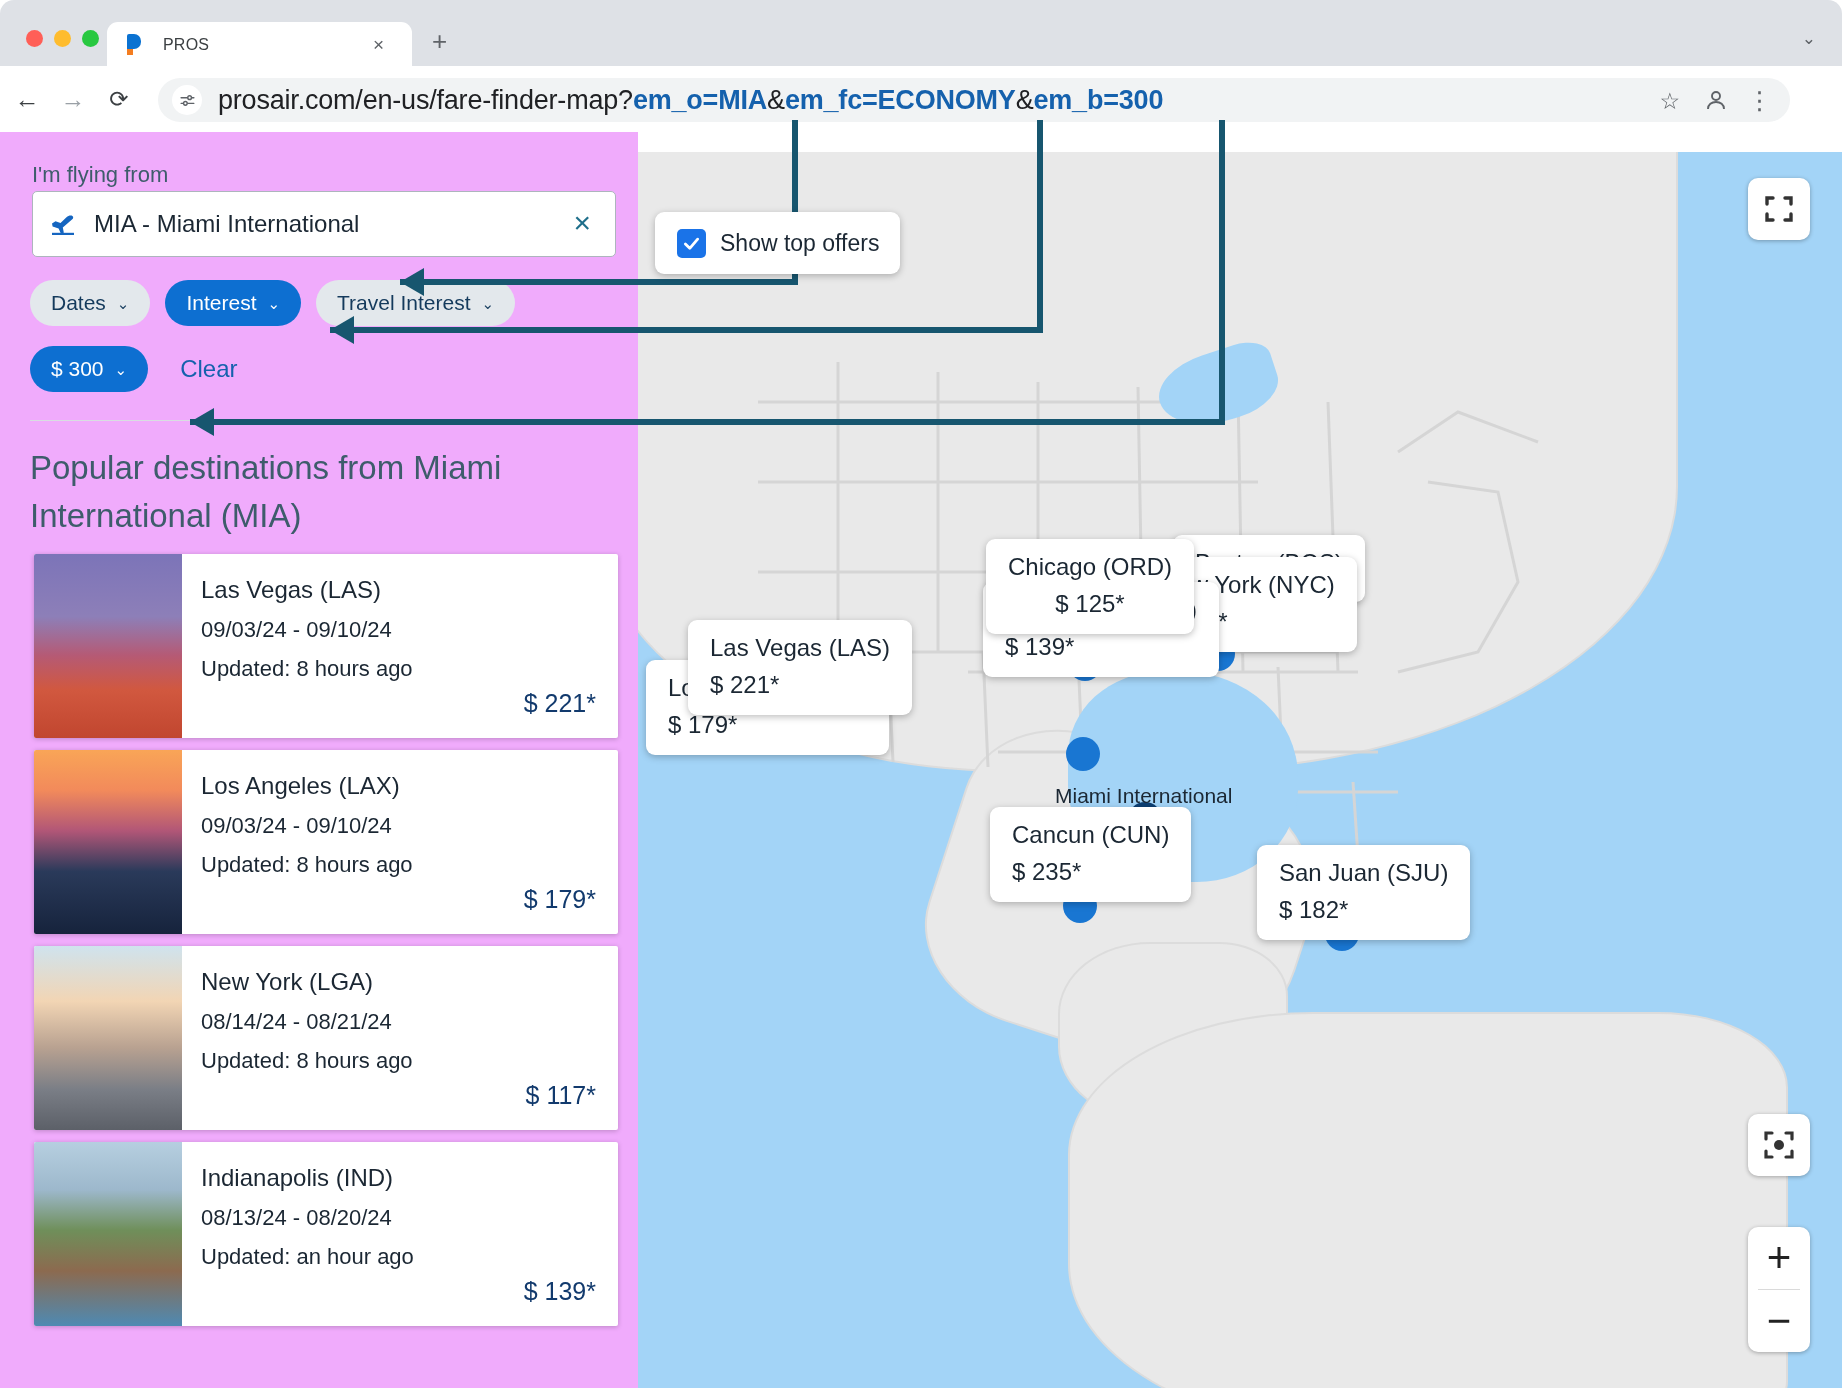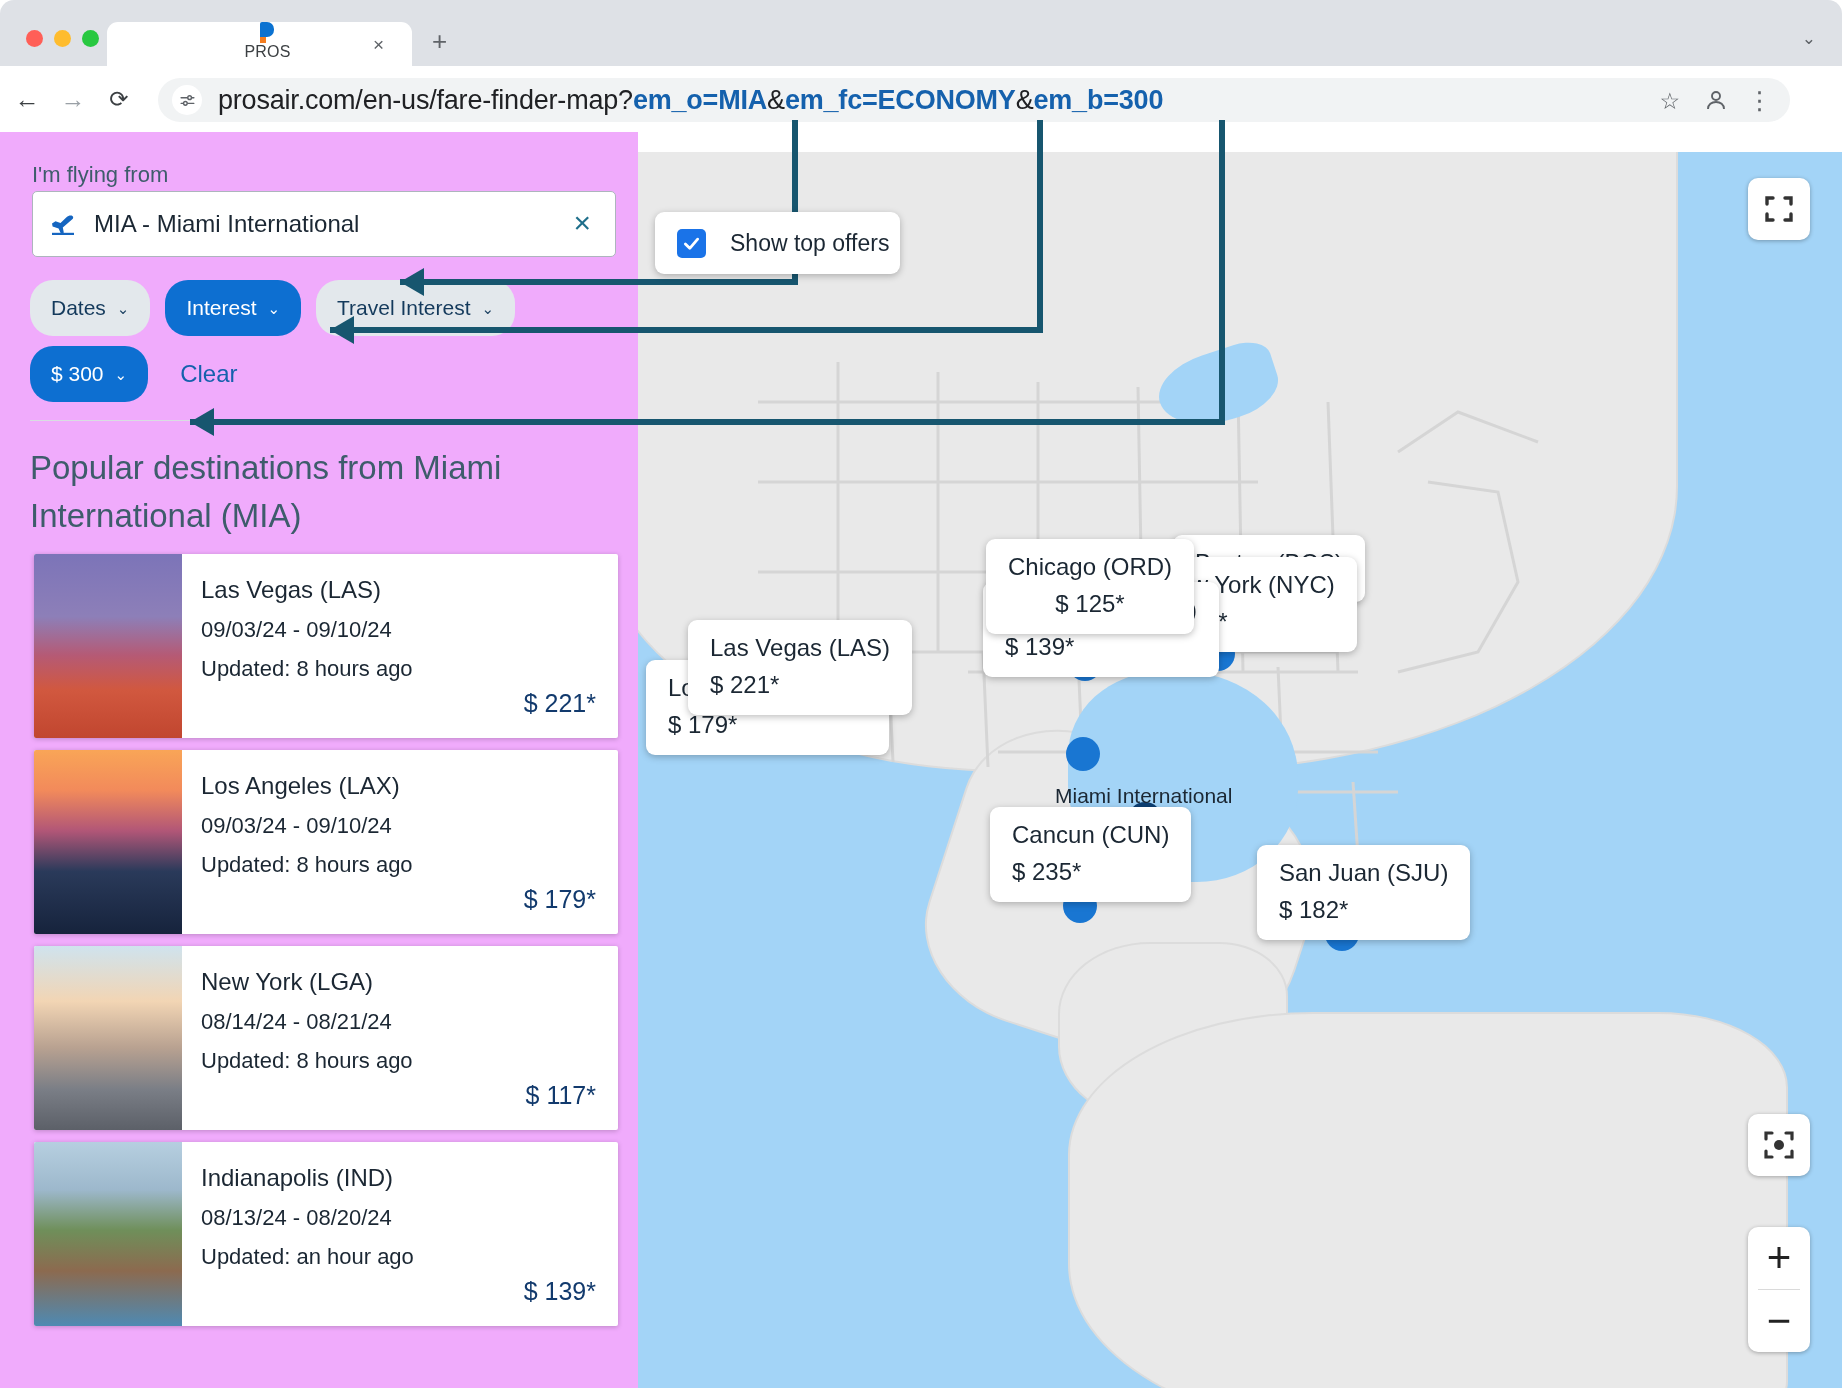--- a/index.html
+++ b/index.html
@@ -29,21 +29,21 @@
   .dot.red { background: #ff5f57; }
   .dot.yellow { background: #febc2e; }
   .dot.green { background: #28c840; }
 
   .tab {
     position: absolute; left: 107px; top: 22px;
     width: 305px; height: 45px;
     background: #ffffff;
     border-top-left-radius: 11px;
     border-top-right-radius: 11px;
-    display: flex; align-items: center; flex-direction: column;
+    display: flex; align-items: center;
   }
   .tab-favicon {
     margin-left: 20px; width: 20px; height: 21px;
     position: relative;
   }
   .tab-favicon .p-blue {
     position: absolute; left: 0; top: 0; width: 14px; height: 15px;
     background: #0b72d1; border-radius: 2px 7px 7px 2px;
   }
   .tab-favicon .p-stem {
@@ -154,21 +154,21 @@
     position: absolute; right: 24px; top: 14px;
     font-size: 30px; color: #1f6f8b; font-weight: 300; cursor: pointer;
     line-height: 34px;
   }
 
   .chips {
     position: absolute; left: 30px; top: 148px;
     display: flex; align-items: center; gap: 15px;
   }
   .chip {
-    height: 56px; border-radius: 23px;
+    height: 46px; border-radius: 23px;
     background: #e3e8ec; color: #143a5c;
     display: flex; align-items: center; gap: 11px;
     padding: 0 21px;
     font-size: 21px; cursor: pointer;
     white-space: nowrap;
   }
   .chip.active { background: #0d6fd1; color: #ffffff; }
   .chev { font-size: 15px; line-height: 15px; }
 
   .chips-row2 {
@@ -308,21 +308,21 @@
     display: flex; align-items: center;
   }
   .cb {
     margin-left: 22px;
     width: 29px; height: 29px; border-radius: 5px;
     background: #1a73e8;
     display: flex; align-items: center; justify-content: center;
     flex: 0 0 auto;
   }
   .cb svg { width: 21px; height: 21px; }
-  .topoffers-label { margin-left: 24px; font-size: 23px; color: #1b2733; }
+  .topoffers-label { margin-left: 14px; font-size: 23px; color: #1b2733; }
 </style>
 </head>
 <body>
 
 <div class="browser">
 
   <div class="titlebar">
     <div class="traffic">
       <div class="dot red"></div>
       <div class="dot yellow"></div>

